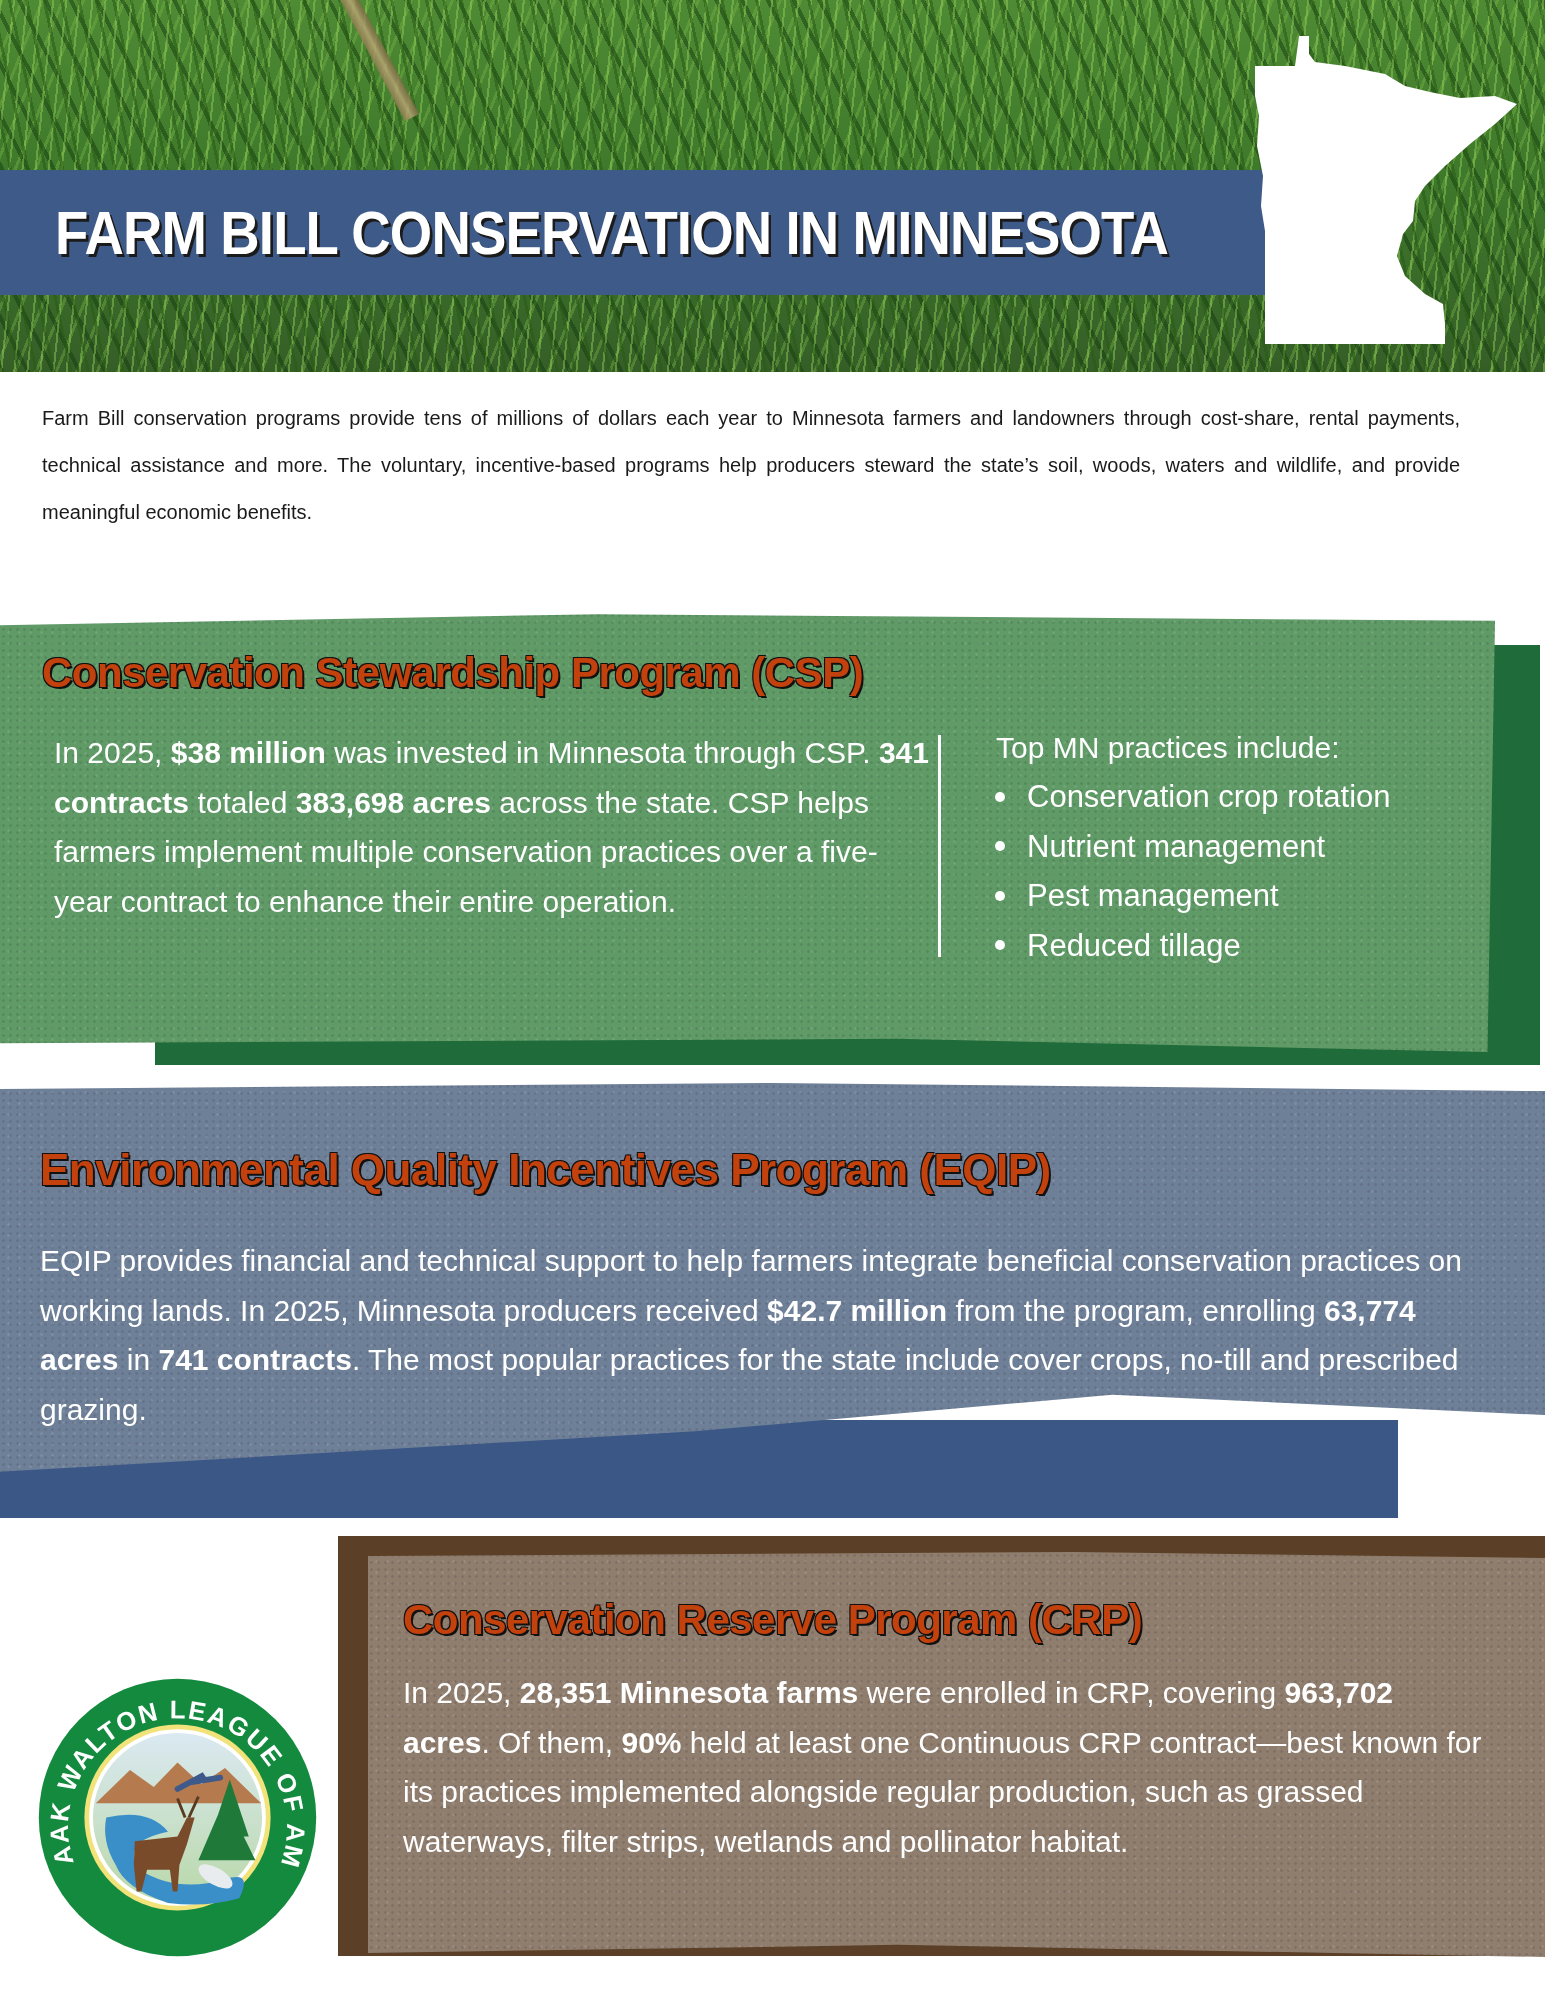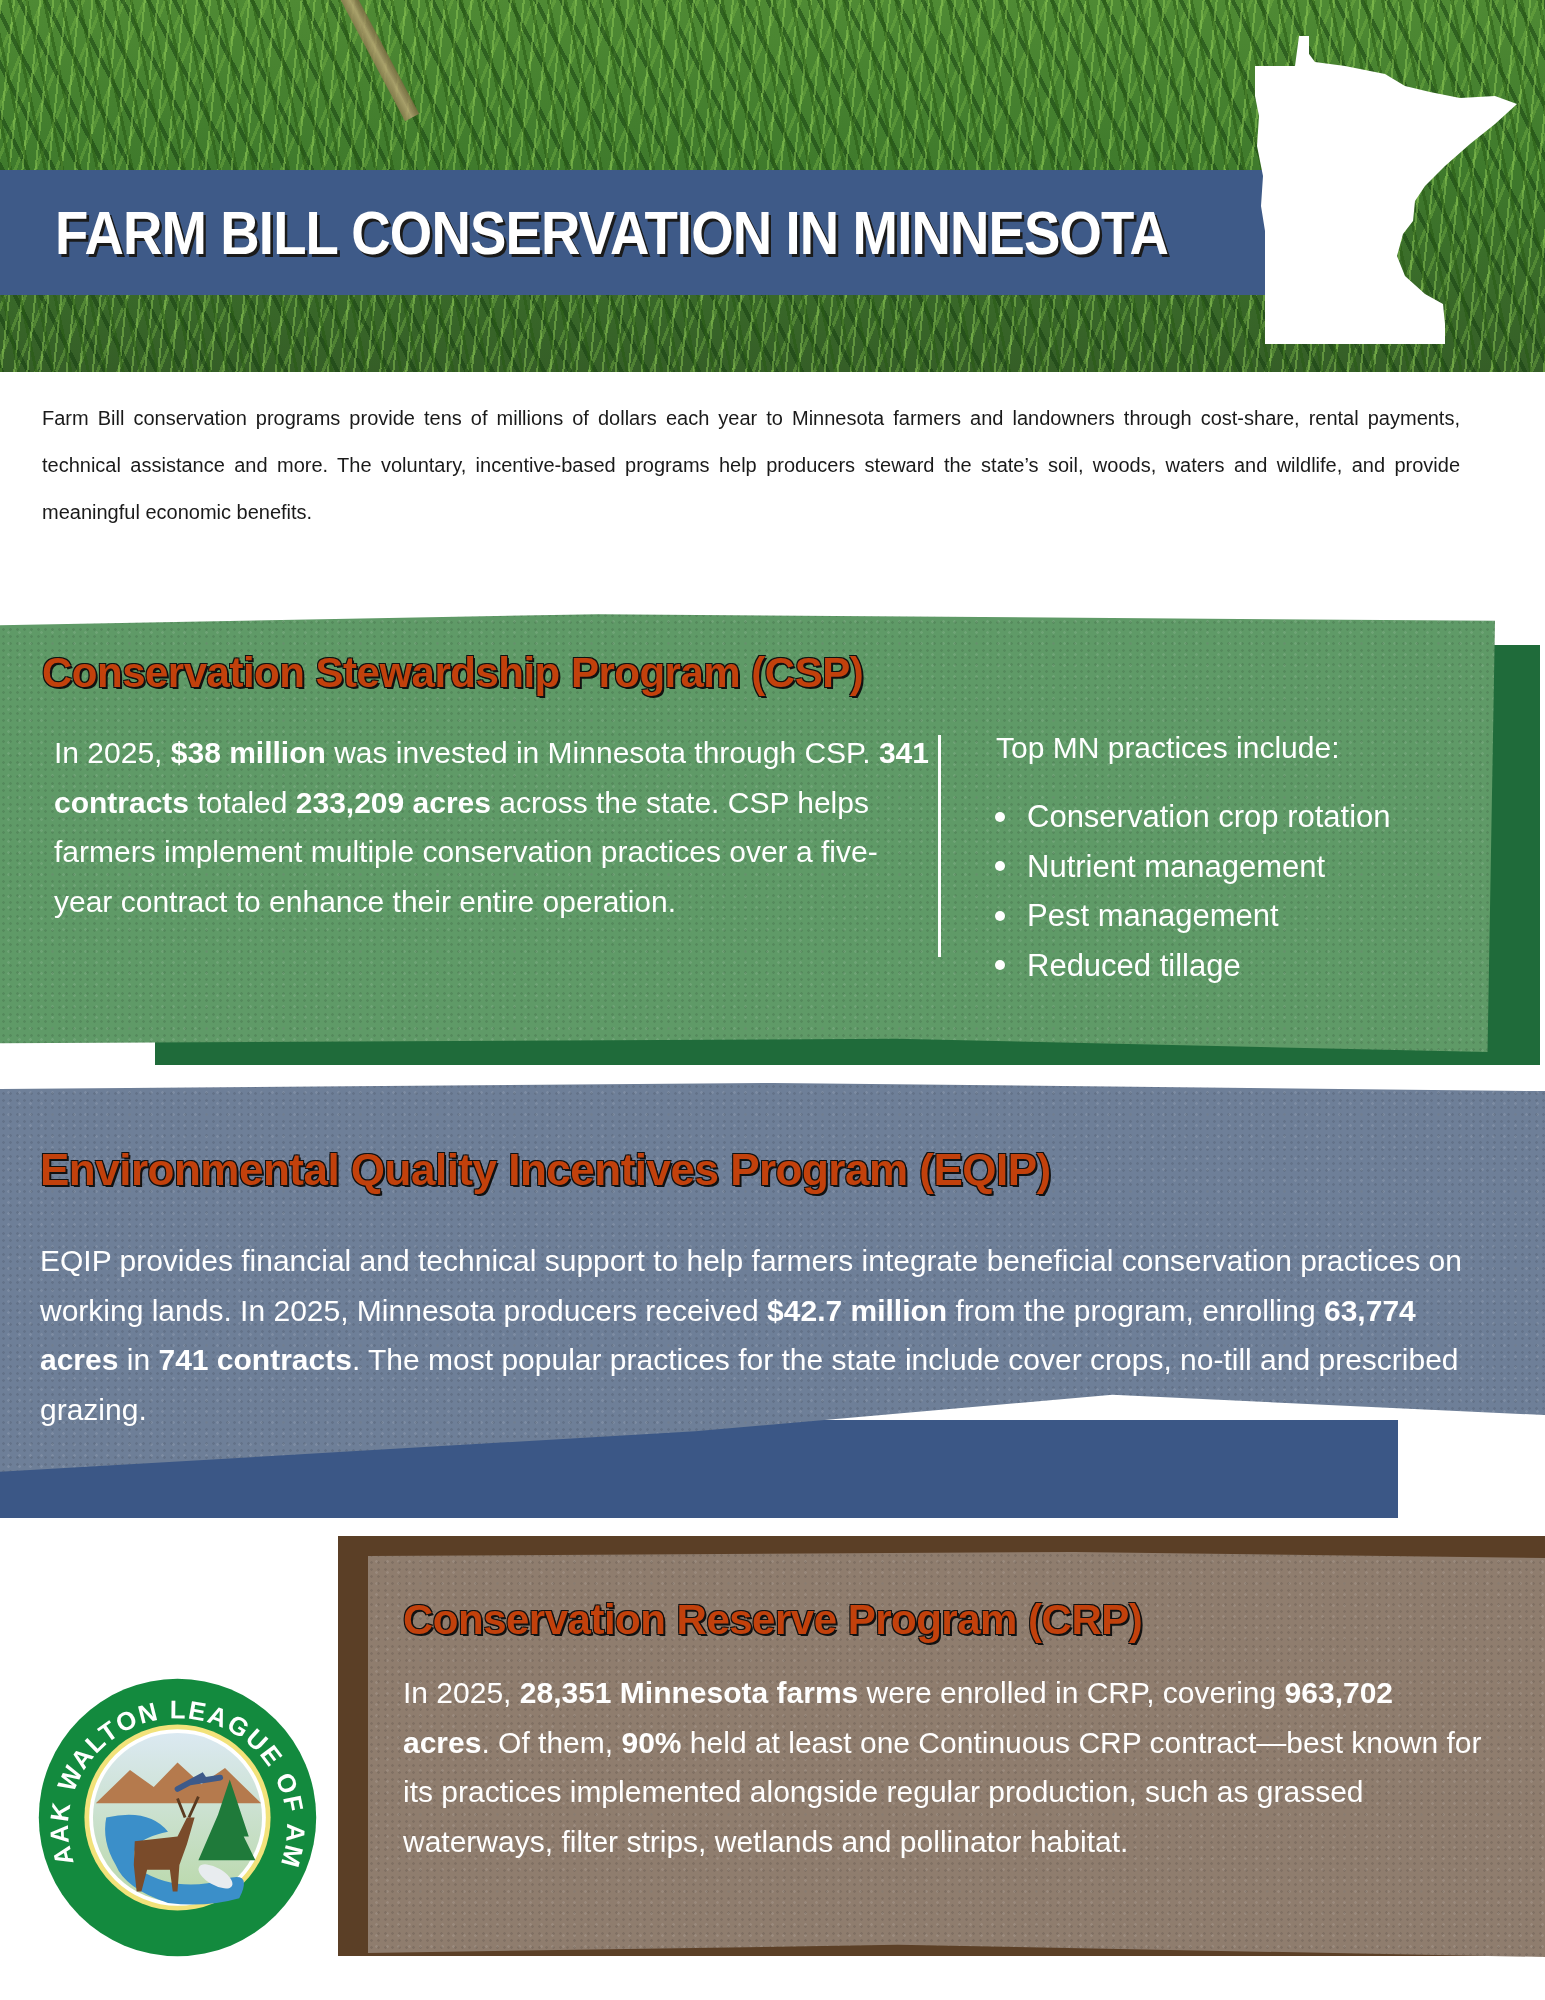--- a/index.html
+++ b/index.html
@@ -61,21 +61,21 @@
   .csp-shadow { position: absolute; left: 155px; top: 645px; width: 1385px; height: 420px; background: #1f6b3a; }
   .csp-card {
     position: absolute; left: 0; top: 612px; width: 1495px; height: 440px;
     background-color: #5f9a67;
     clip-path: polygon(0 3%, 40% 0.5%, 100% 2%, 99.5% 100%, 60% 97%, 0 98%);
   }
   .csp-title { position: absolute; left: 42px; top: 645px; font-size: 42px; line-height: 56px; }
   .csp-body { position: absolute; left: 54px; top: 728px; width: 880px; font-size: 30px; line-height: 49.5px; }
   .csp-divider { position: absolute; left: 938px; top: 735px; width: 3px; height: 222px; background: #ffffff; }
   .csp-list-intro { position: absolute; left: 972px; top: 725px; font-size: 30px; line-height: 46px; margin-left: 24px; }
-  .csp-list { position: absolute; left: 995px; top: 772px; list-style: none; margin-top: 20px; }
+  .csp-list { position: absolute; left: 995px; top: 772px; list-style: none; }
   .csp-list li { font-size: 31px; line-height: 49.5px; display: flex; align-items: center; }
   .csp-list .bullet { display: inline-block; width: 10px; height: 10px; border-radius: 50%; background: #fff; margin-right: 22px; }
 
   
   .eqip-shadow { position: absolute; left: 0; top: 1420px; width: 1398px; height: 98px; background: #3b5786; }
   .eqip-card {
     position: absolute; left: 0; top: 1083px; width: 1545px; height: 405px;
     background-color: #6e7f98;
     clip-path: polygon(0 1.5%, 50% 0%, 100% 2%, 100% 82%, 72% 77%, 45% 86%, 0 96%);
   }
@@ -106,21 +106,21 @@
 <svg class="mn-map" viewBox="0 0 270 310">
   <path fill="#ffffff" d="M44 0 L54 0 L54 18 L60 26 L90 30 L130 38 L150 50 L175 56 L205 62 L240 60 L262 68 L240 88 L215 108 L190 130 L170 150 L160 165 L158 185 L148 198 L142 220 L150 240 L170 258 L188 268 L190 288 L190 308 L10 308 L10 195 L6 170 L8 140 L2 110 L4 80 L0 60 L0 30 L40 30 Z"></path>
 </svg>
 
 <p class="intro">Farm Bill conservation programs provide tens of millions of dollars each year to Minnesota farmers and landowners through cost-share, rental payments, technical assistance and more. The voluntary, incentive-based programs help producers steward the state’s soil, woods, waters and wildlife, and provide meaningful economic benefits.</p>
 
 <section>
   <div class="csp-shadow" style="background-color: rgb(31, 107, 58);"></div>
   <div class="csp-card texture" style="background-color: rgb(95, 154, 103);"></div>
   <h2 class="card-title csp-title">Conservation Stewardship Program (CSP)</h2>
-  <p class="card-body csp-body"><span>In 2025, </span><b>$38 million</b><span> was invested in Minnesota through CSP. </span><b>341 contracts</b><span> totaled </span><b>233,209 acres</b><span> across the state. CSP helps farmers implement multiple conservation practices over a five-year contract to enhance their entire operation.</span></p>
+  <p class="card-body csp-body"><span>In 2025, </span><b>$38 million</b><span> was invested in Minnesota through CSP. </span><b>341 contracts</b><span> totaled </span><b>383,698 acres</b><span> across the state. CSP helps farmers implement multiple conservation practices over a five-year contract to enhance their entire operation.</span></p>
   <div class="csp-divider"></div>
   <div class="card-body csp-list-intro">Top MN practices include:</div>
   <ul class="card-body csp-list">
     <li>
         <span class="bullet"></span>
         <span>Conservation crop rotation</span>
       </li>
     <li>
         <span class="bullet"></span>
         <span>Nutrient management</span>

